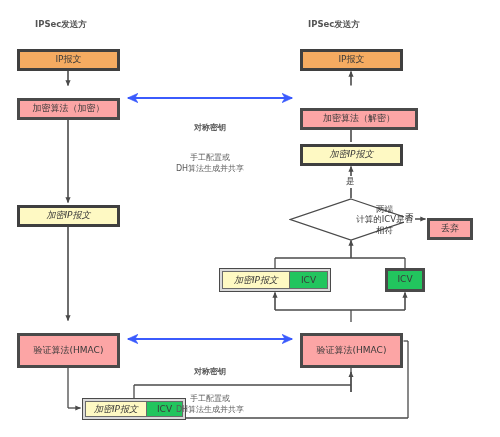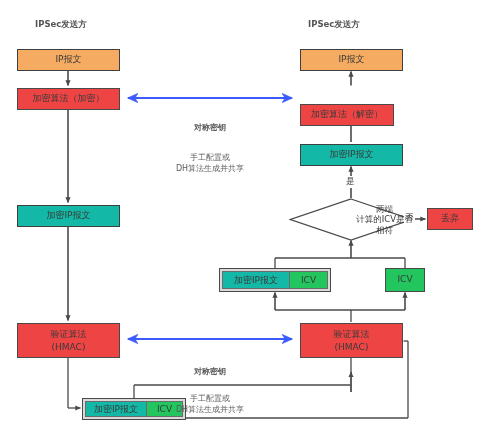--- a/index.html
+++ b/index.html
@@ -6,26 +6,26 @@
   body{
     width:500px;height:437px;background:#ffffff;
     font-family:"DejaVu Sans","Liberation Sans",sans-serif;
     position:relative;overflow:hidden;
   }
   #canvas{position:absolute;left:0;top:0;width:500px;height:437px;}
   svg.lines{position:absolute;left:0;top:0;width:500px;height:437px;pointer-events:none;}
   .node{position:absolute;box-sizing:border-box;display:flex;align-items:center;
          justify-content:center;text-align:center;color:#3a3a3a;}
   .hdr{position:absolute;font-size:8.5px;font-weight:bold;color:#555;white-space:nowrap;}
-  .bx{border:1px solid #0c4a6e;font-size:9px;line-height:1.25;}
+  .bx{border:3px solid #0c4a6e;font-size:9px;line-height:1.25;}
   .orange{background:#f5ab61;border-color:#3f3f3f;}
-  .gray{background:#ef4444;border-color:#4a4a4a;}
-  .green{background:#14b8a6;border-color:#3f3f3f;}
+  .gray{background:#fca5a5;border-color:#4a4a4a;margin-top:10px;}
+  .green{background:#fef9c3;border-color:#3f3f3f;font-style:italic;}
   .white{background:#22c55e;border-color:#4a4a4a;}
-  .hmac{font-size:9px;line-height:1.35;flex-direction:column;}
+  .hmac{font-size:9px;line-height:1.35;flex-direction:row;}
   .compound{position:absolute;box-sizing:border-box;display:flex;
             background:#d9d9d9;border:1px solid #4a4a4a;padding:2px;}
   .compound .seg{box-sizing:border-box;display:flex;align-items:center;
                  justify-content:center;font-size:9px;color:#3a3a3a;
                  border:1px solid #6b6b6b;}
   .diamond{position:absolute;display:flex;align-items:center;justify-content:flex-end;}
   .diamond .dlabel{position:relative;z-index:2;font-size:8.5px;line-height:1.18;
                    color:#3a3a3a;text-align:center;white-space:pre-line;}
   .klabel{position:absolute;font-size:8px;color:#5a5a5a;white-space:nowrap;
           text-align:center;line-height:1.35;margin-top:45px;}
@@ -103,21 +103,21 @@
 
   <div class="node bx green" style="left:17px;top:205px;width:103px;height:22px;">加密IP报文</div>
 
   <div class="node bx gray hmac" style="left:17px;top:323px;width:103px;height:35px;">
     <span>验证算法</span>
     <span>(HMAC)</span>
   </div>
 
   <div class="node bx orange" style="left:300px;top:49px;width:103px;height:22px;">IP报文</div>
 
-  <div class="node bx gray" style="left:300px;top:104px;width:94px;height:22px;">加密算法（解密）</div>
+  <div class="node bx gray" style="left:300px;top:98px;width:118px;height:22px;">加密算法（解密）</div>
 
   <div class="node bx green" style="left:300px;top:144px;width:103px;height:22px;">加密IP报文</div>
 
   <div class="node bx gray hmac" style="left:300px;top:323px;width:103px;height:35px;">
     <span>验证算法</span>
     <span>(HMAC)</span>
   </div>
 
   <div class="diamond" style="left:289px;top:198px;width:124px;height:43px;">
     <svg width="124" height="43" style="position:absolute;left:0;top:0;">

